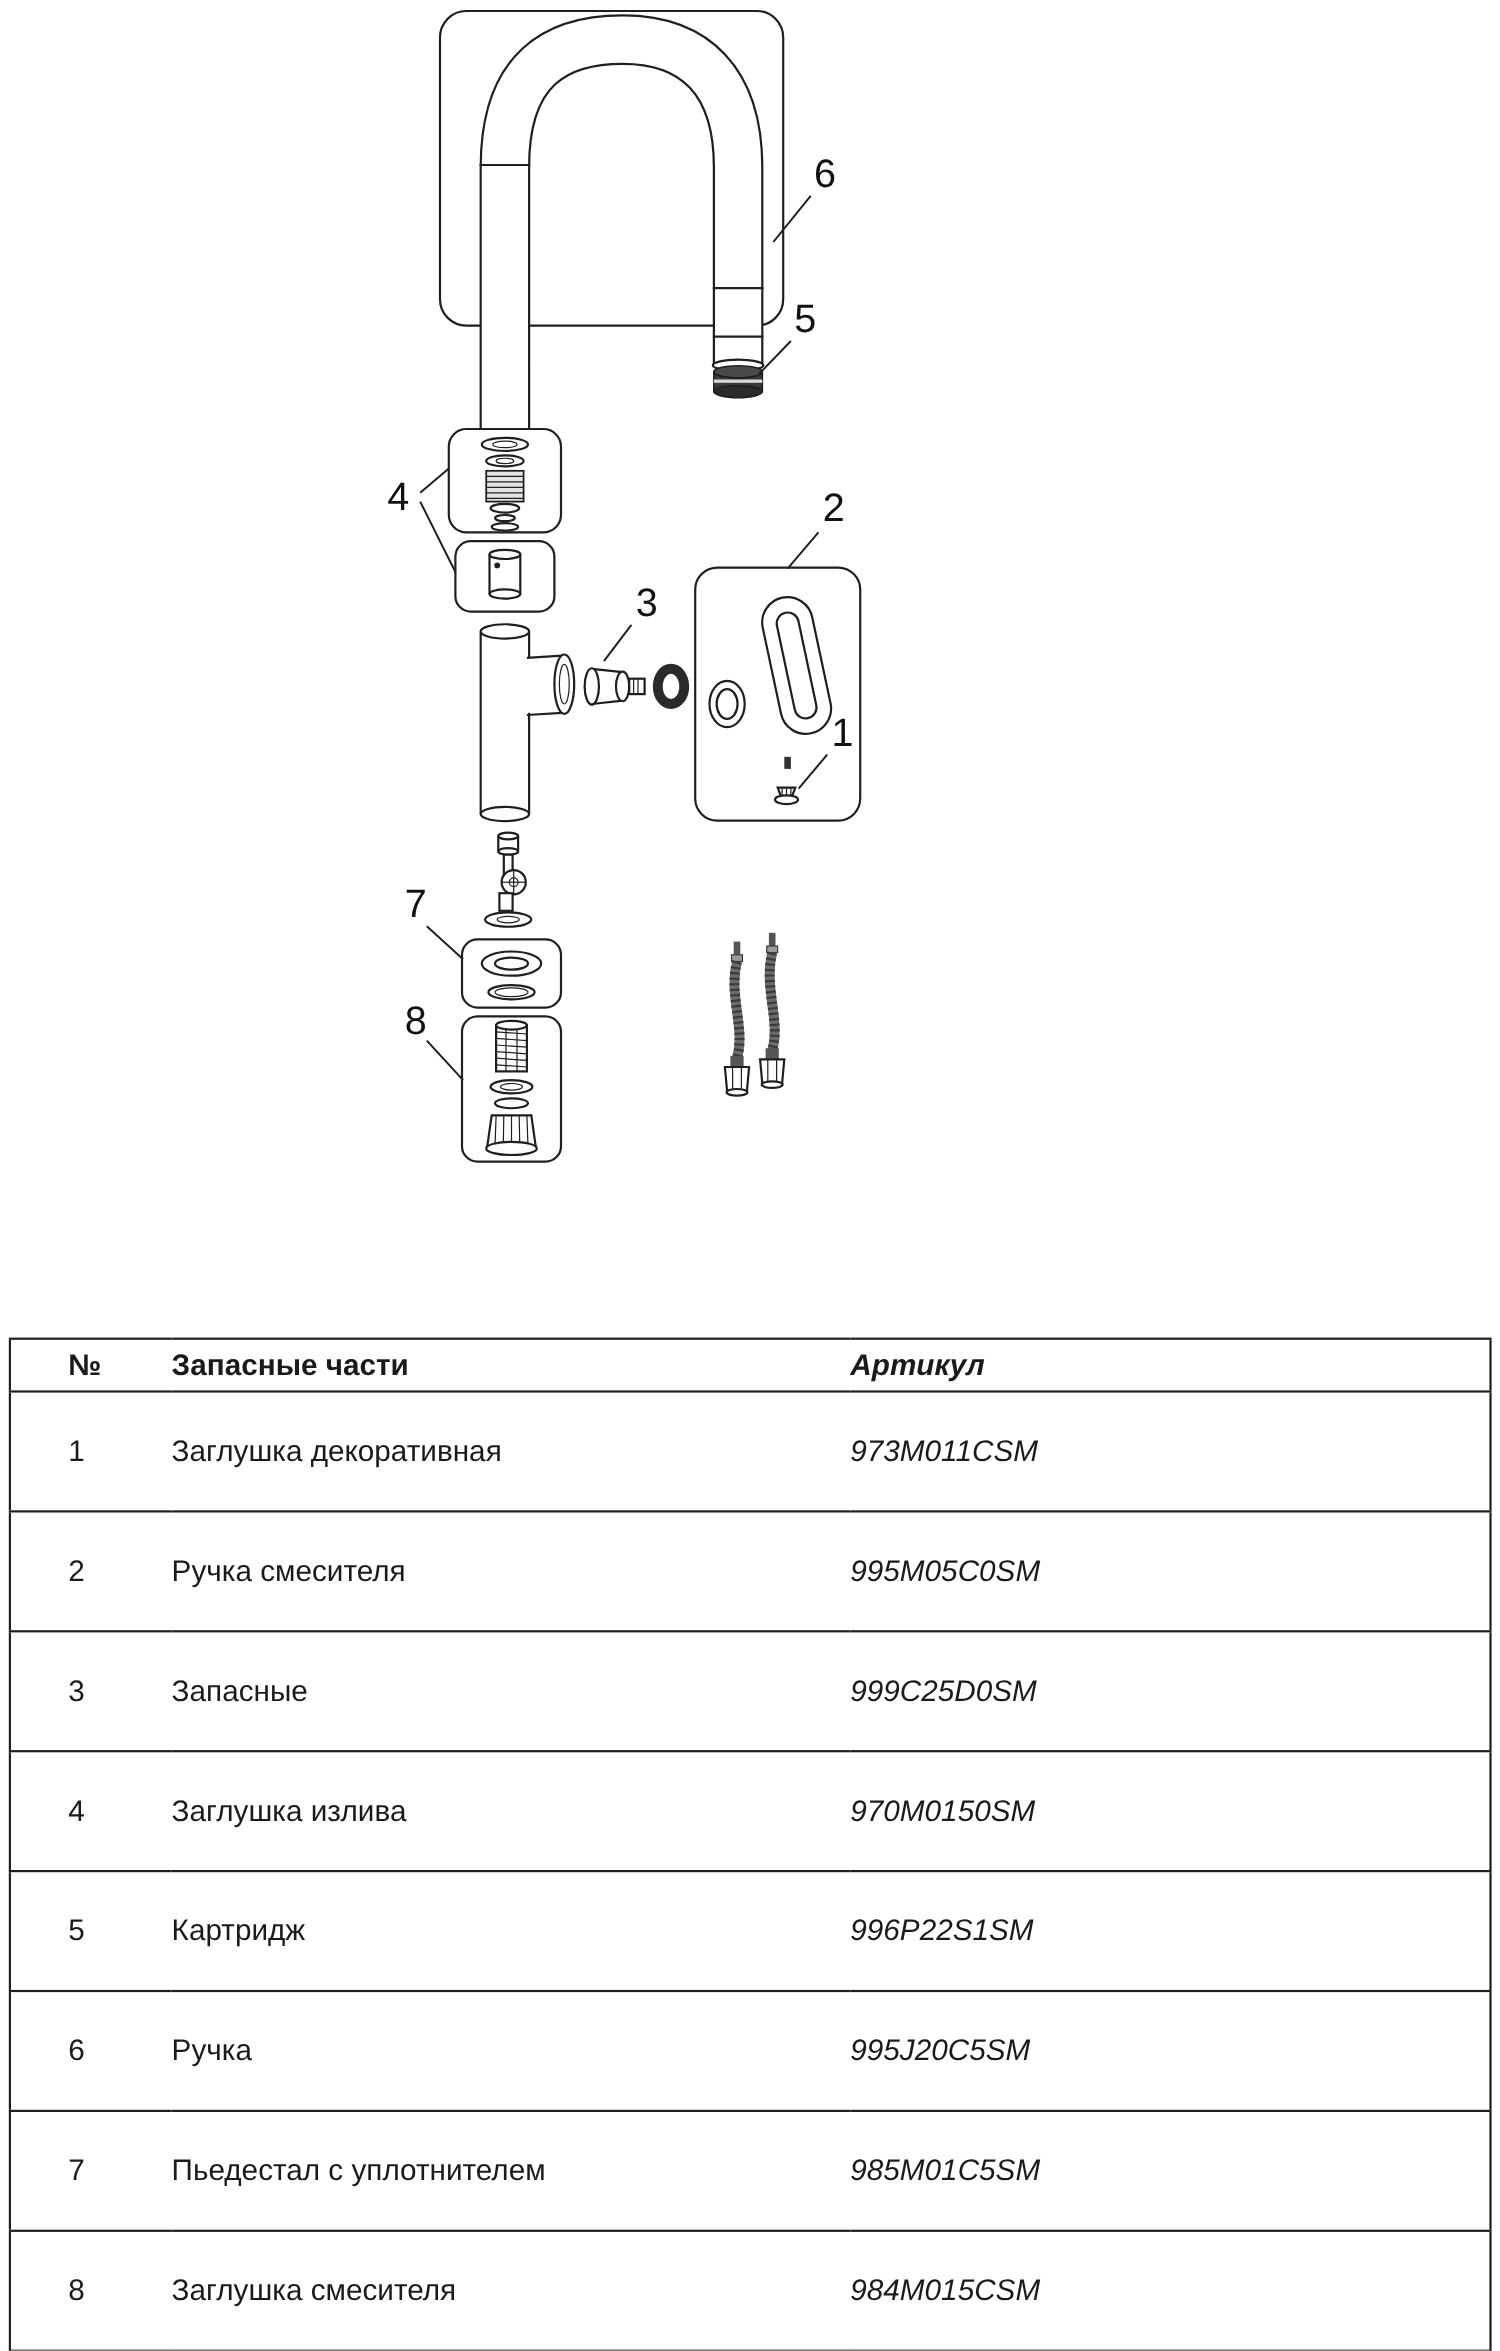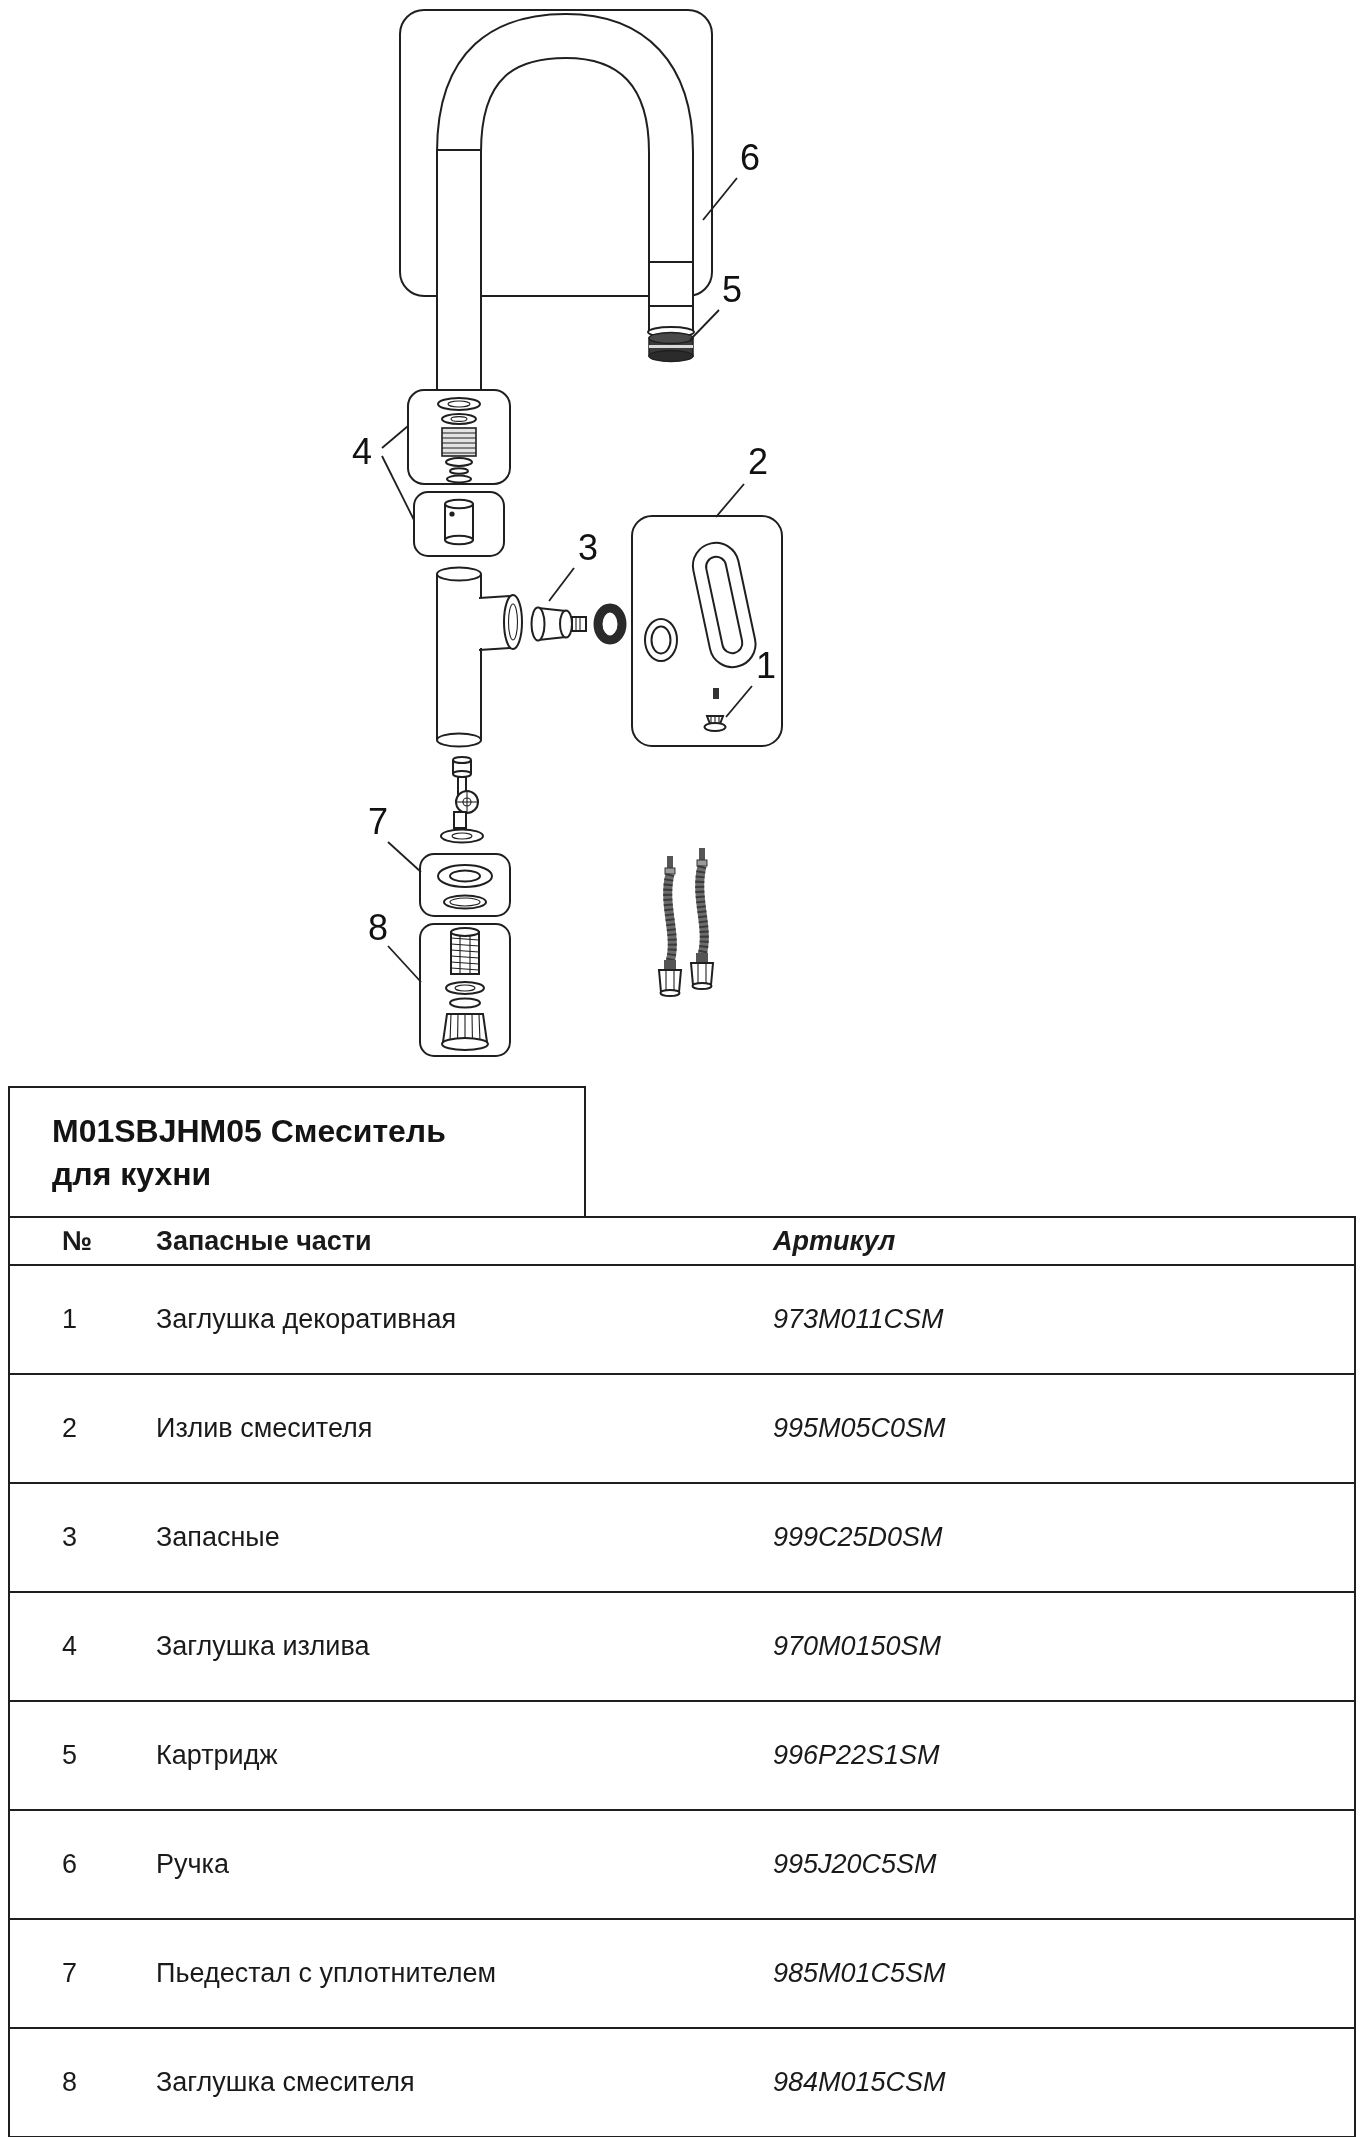--- a/index.html
+++ b/index.html
@@ -259,42 +259,38 @@
         <line x1="388" y1="842" x2="421" y2="872" class="lead"></line>
         <text x="368" y="834" class="callout-label">7</text>
       </g>
       <g>
         <line x1="388" y1="946" x2="421" y2="982" class="lead"></line>
         <text x="368" y="940" class="callout-label">8</text>
       </g>
     </svg>
   </div>
 
-  <div class="titlebox">
-    <div class="tline">M01SBJHM05 Смеситель</div>
-    <div class="tline">для кухни</div>
-  </div>
 
   <table class="parts-table">
     <thead>
       <tr>
         <th>№</th>
         <th>Запасные части</th>
         <th>Артикул</th>
       </tr>
     </thead>
     <tbody>
       <tr>
         <td>1</td>
         <td>Заглушка декоративная</td>
         <td>973M011CSM</td>
       </tr>
       <tr>
         <td>2</td>
-        <td>Излив смесителя</td>
+        <td>Ручка смесителя</td>
         <td>995M05C0SM</td>
       </tr>
       <tr>
         <td>3</td>
         <td>Запасные</td>
         <td>999C25D0SM</td>
       </tr>
       <tr>
         <td>4</td>
         <td>Заглушка излива</td>

